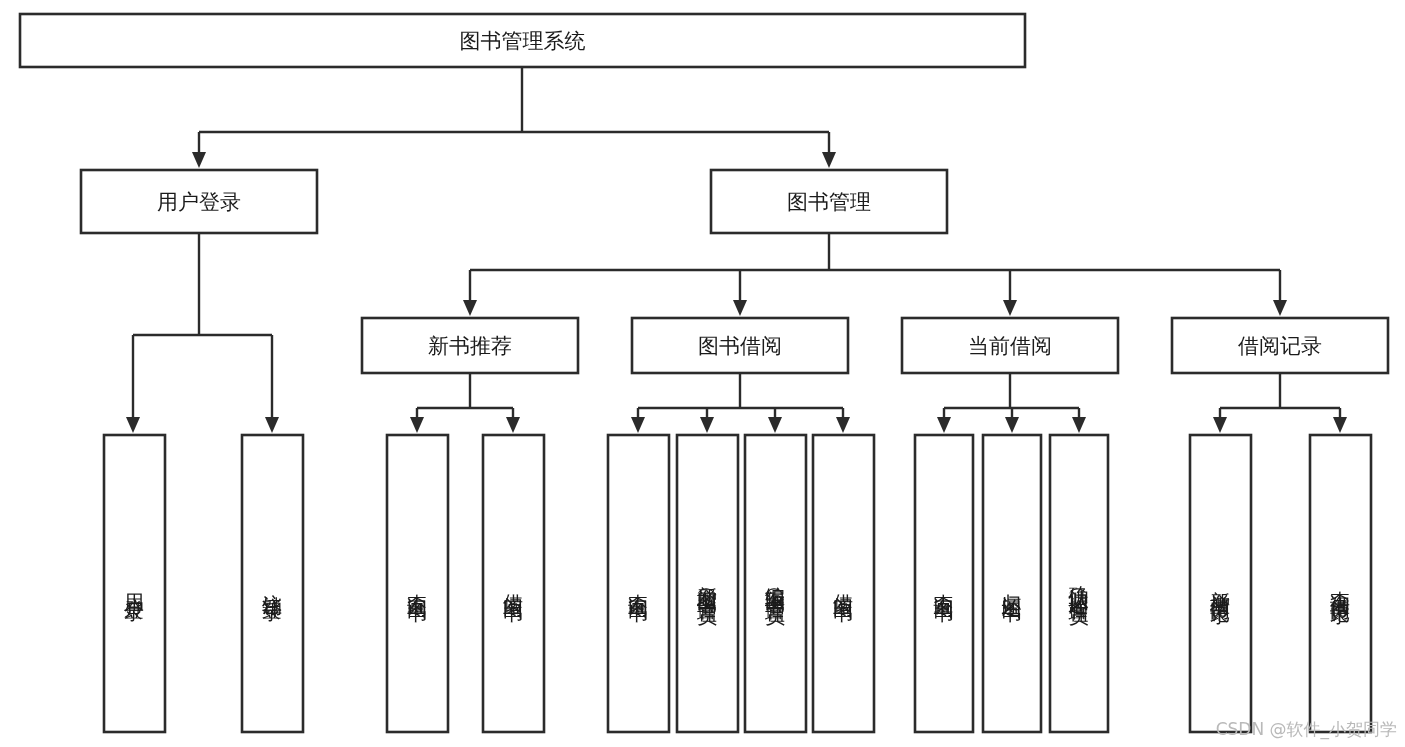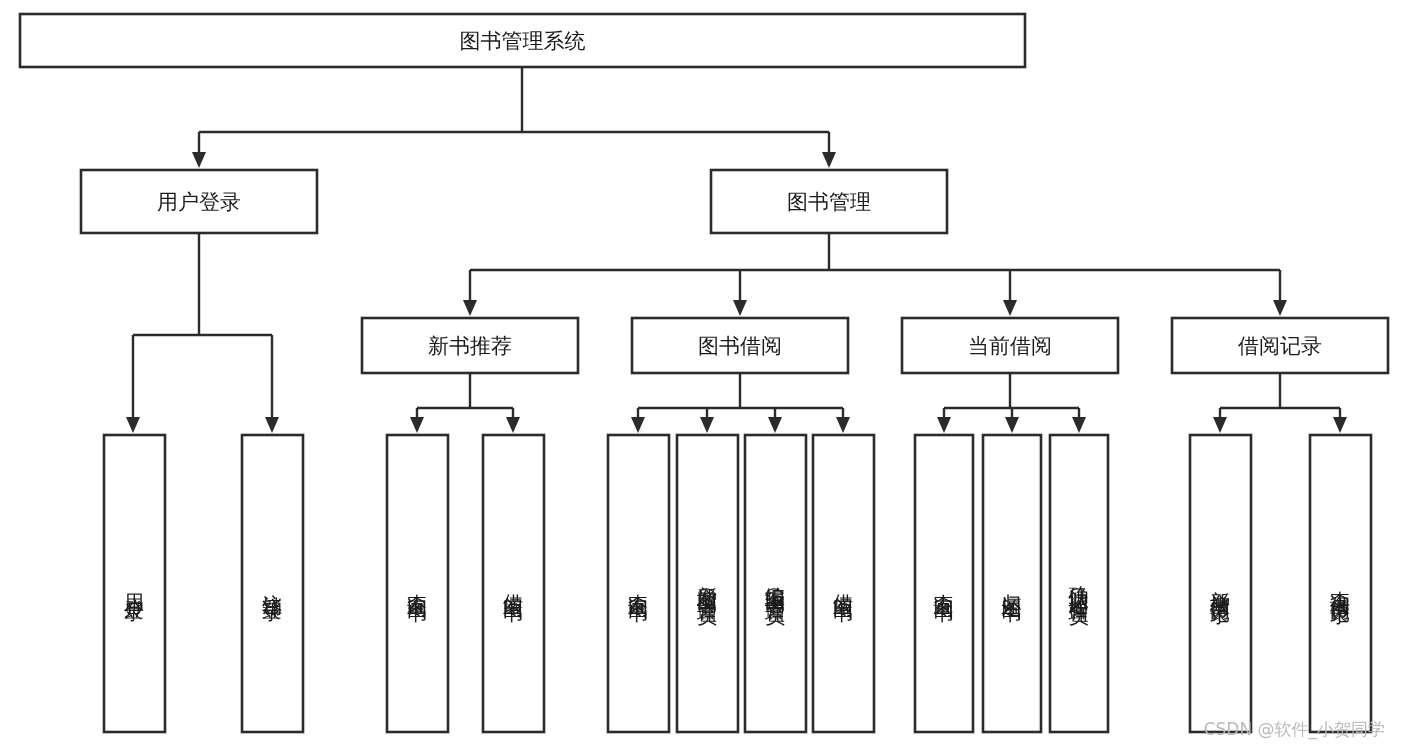--- a/index.html
+++ b/index.html
@@ -55,21 +55,21 @@
   .conn {
     stroke: #2b2b2b;
     stroke-width: 2.4;
     fill: none;
   }
   .arrow-head {
     fill: #2b2b2b;
   }
   .watermark {
     position: absolute;
-    right: 20px;
+    right: 8px;
     bottom: 6px;
     font-size: 17px;
     color: #b9b9b9;
     font-family: "DejaVu Sans", "Liberation Sans", sans-serif;
     white-space: nowrap;
     user-select: none;
   }
 </style>
 </head>
 <body>

